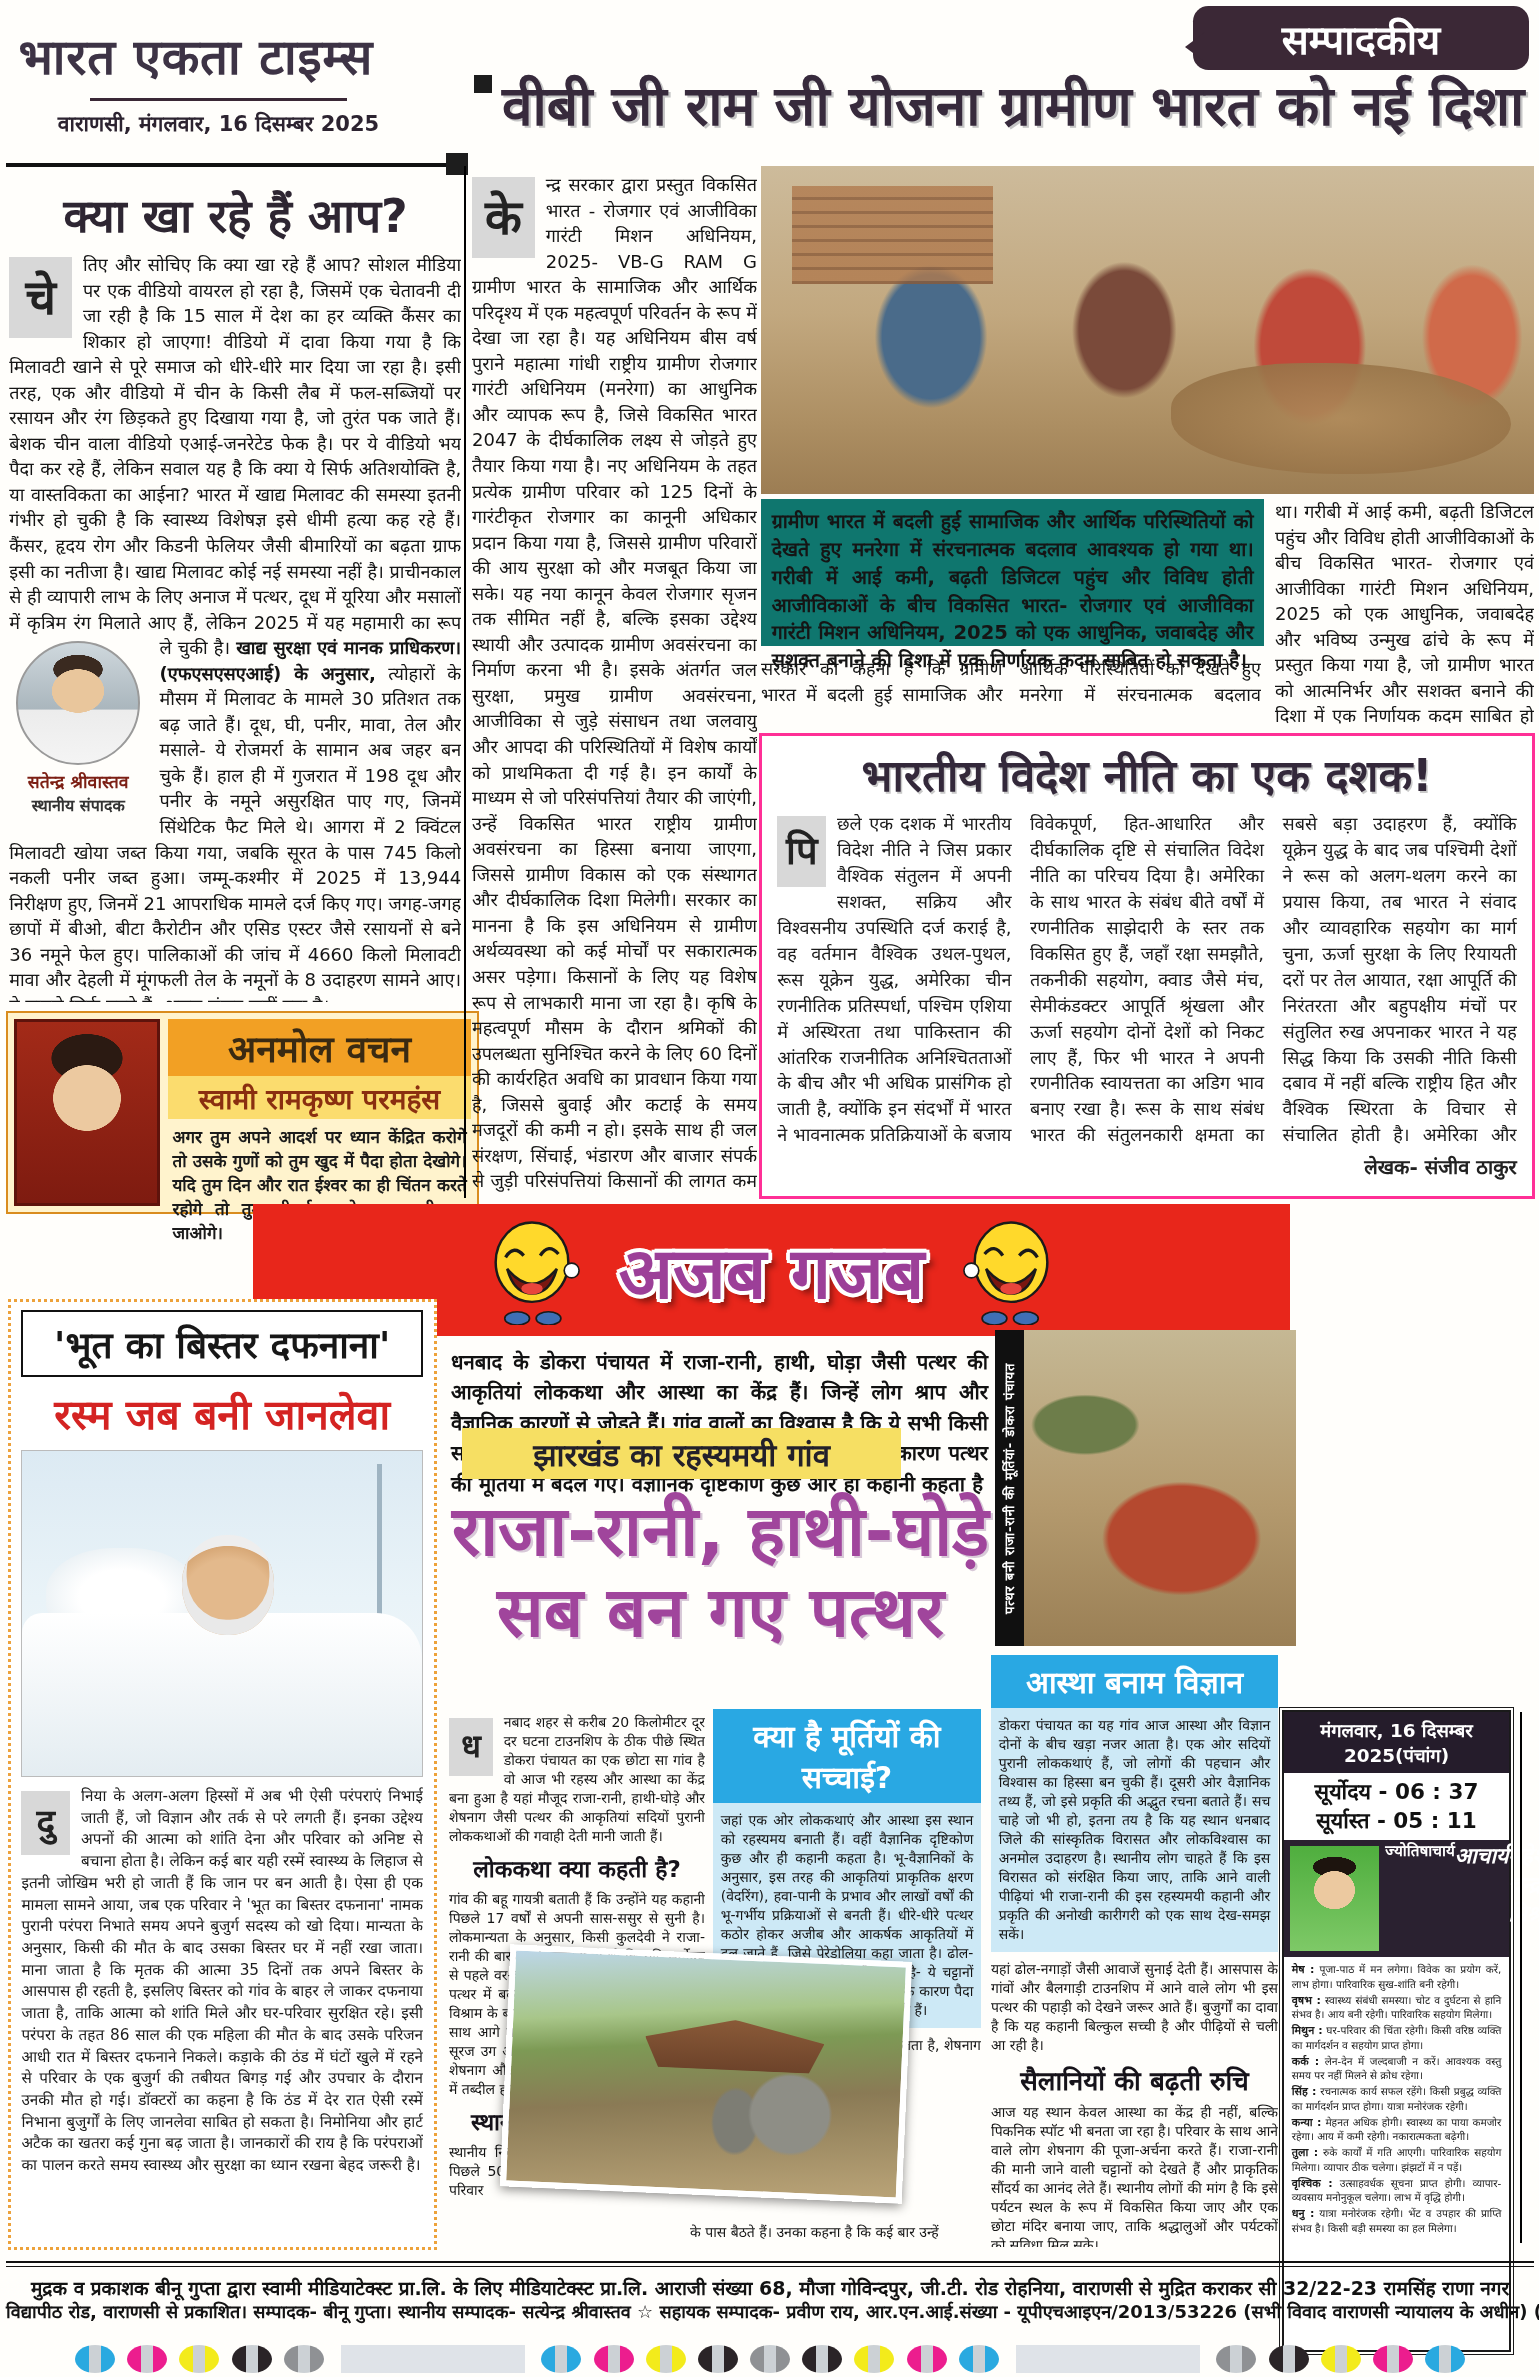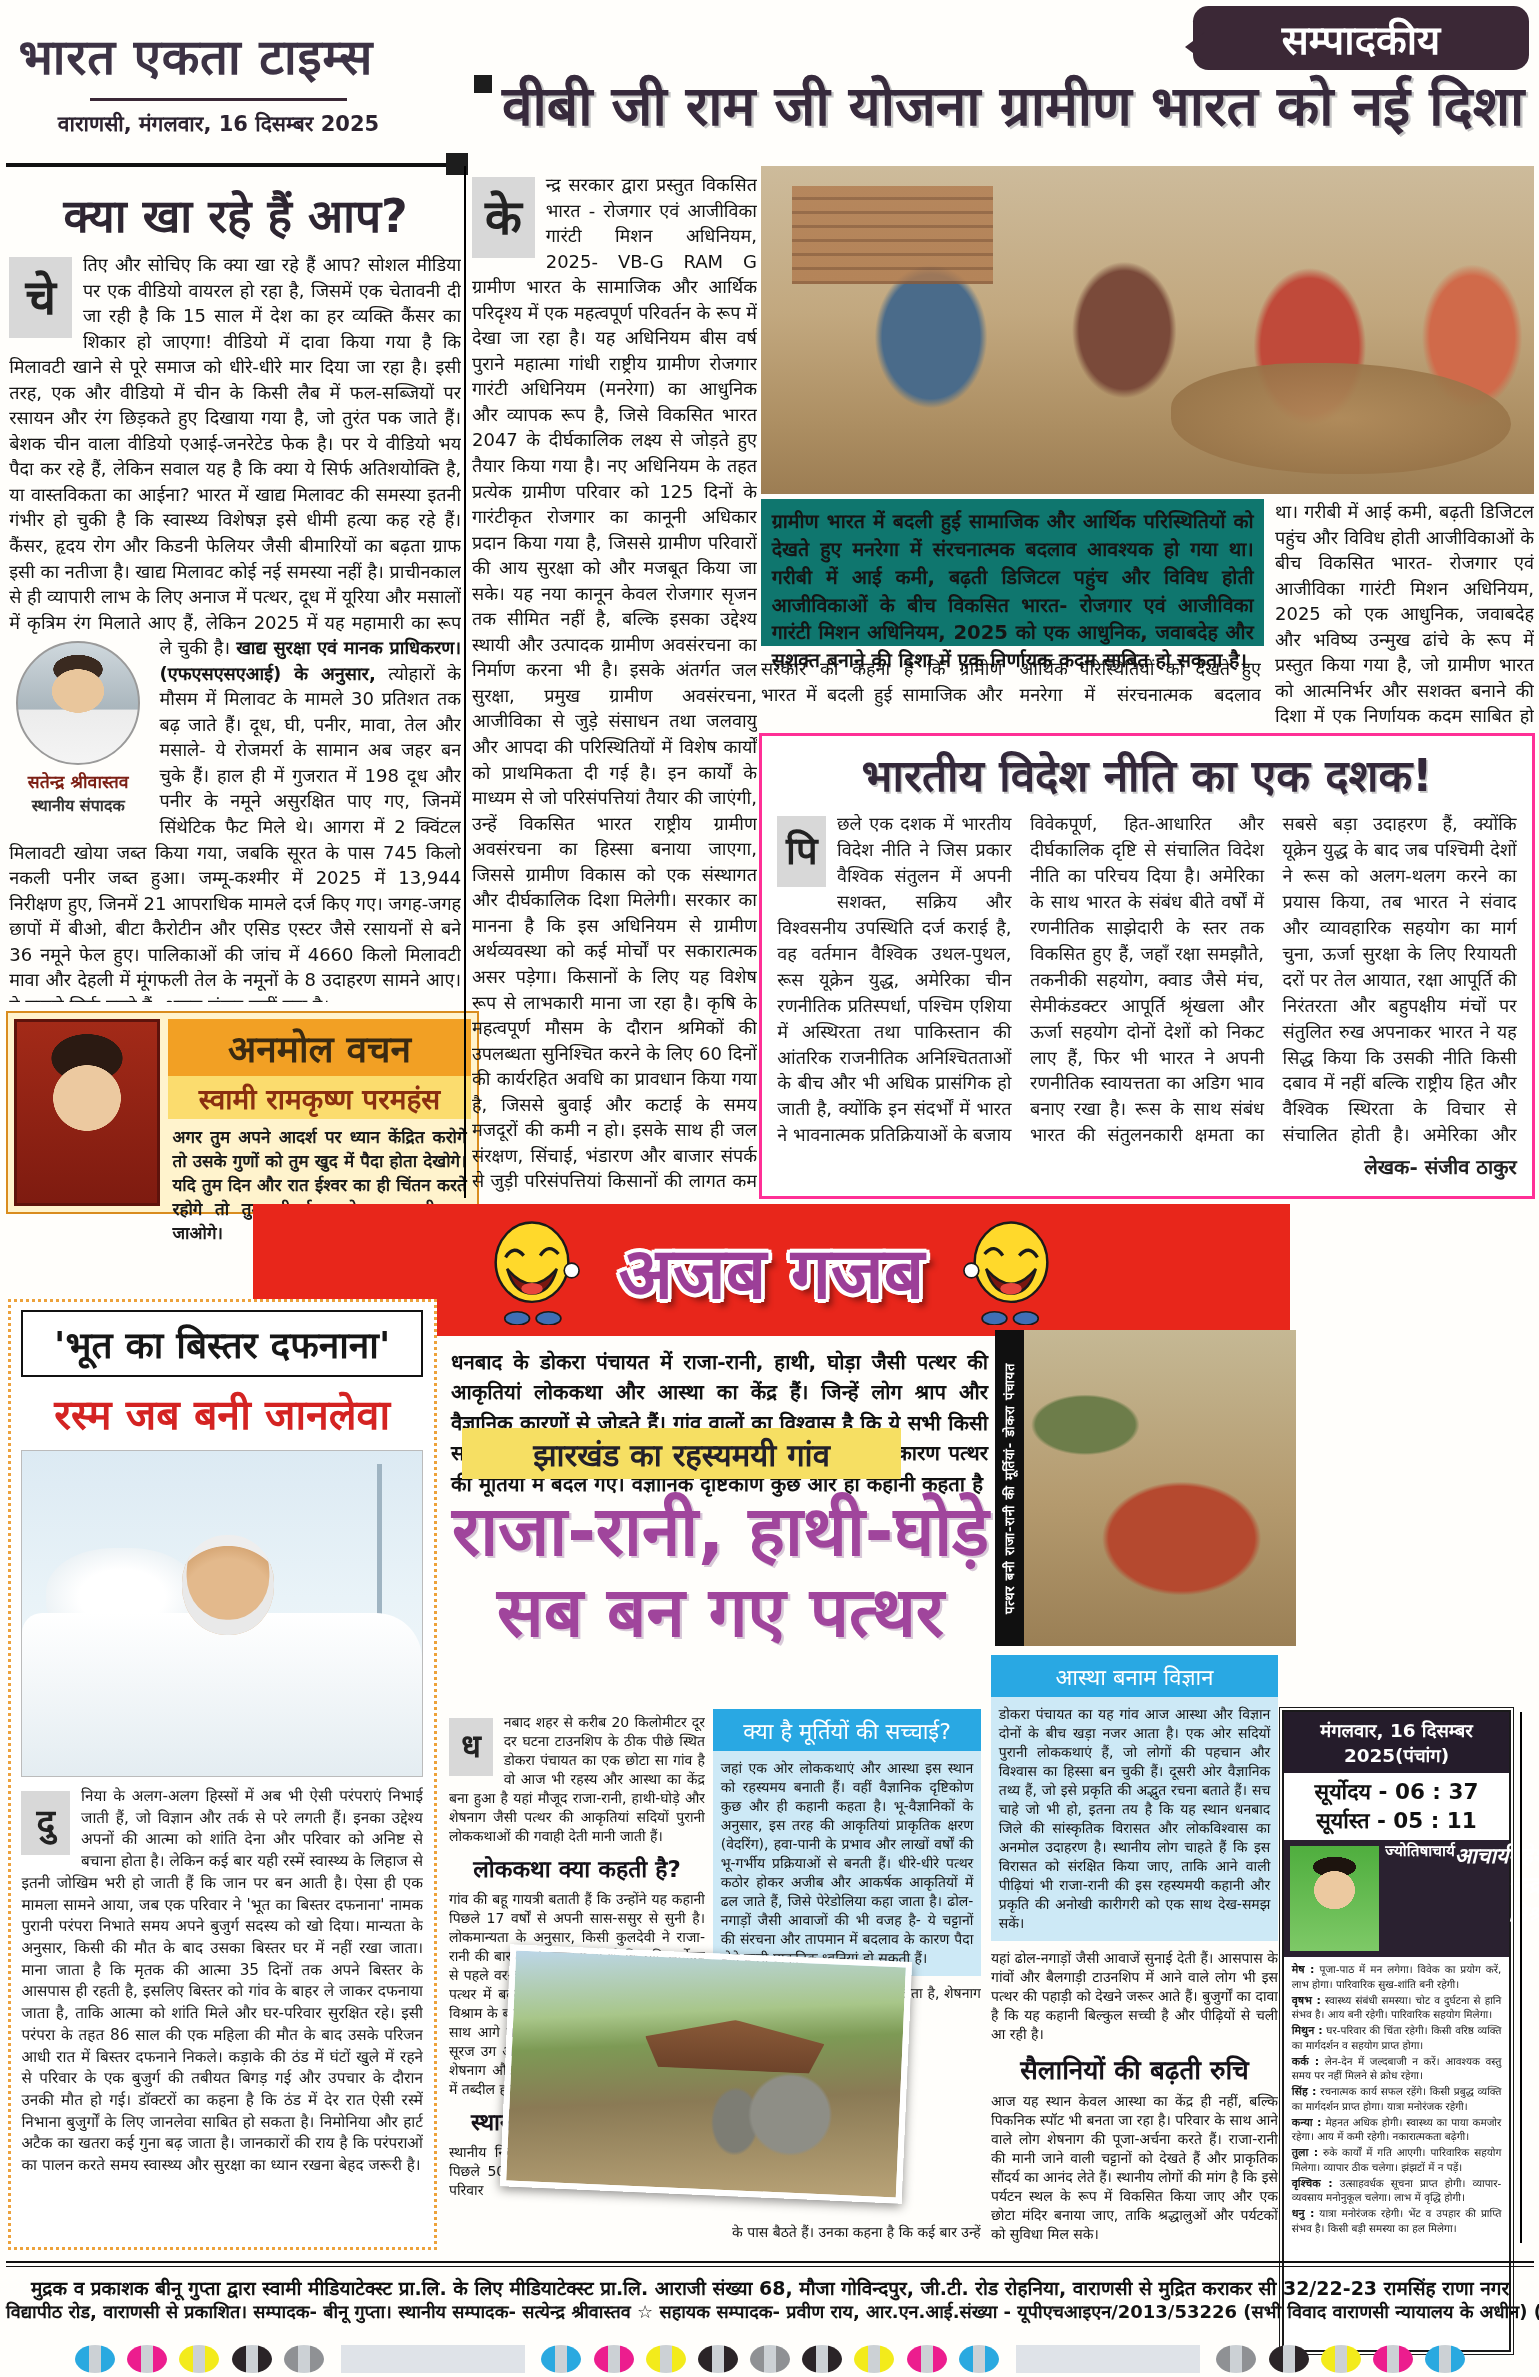--- a/index.html
+++ b/index.html
@@ -101,21 +101,21 @@
      text-shadow:2.3px 2.3px 0 #d8c9d8}
   .rockphoto{background:
      radial-gradient(ellipse 44% 30% at 62% 66%,#b5492f 0 55%,transparent 60%),
      radial-gradient(ellipse 30% 16% at 30% 30%,#6d7d4a 0 55%,transparent 60%),
      linear-gradient(180deg,#c5b894 0%,#b49a6e 55%,#9a7f55 100%)}
   .rockstrip{position:absolute;left:0;top:0;width:29px;height:100%;background:#101010;color:#fff;
      writing-mode:vertical-rl;transform:rotate(180deg);font-size:13px;font-weight:700;
      display:flex;align-items:center;justify-content:center;letter-spacing:0.8px}
   .smalltxt{font-size:14px;line-height:1.36;color:#141414}
   .sec-h{font-size:23px;font-weight:900;text-align:center;margin:7.7px 0 4.6px 0;color:#16131a}
-  .h-blue{background:#29a8e3;color:#fff;font-size:22px;font-weight:400;text-align:center;padding:6.1px 3.1px}
+  .h-blue{background:#29a8e3;color:#fff;font-size:30px;font-weight:700;text-align:center;padding:6.1px 3.1px}
   .lightblue{background:#cde9f6;padding:7.7px 7.7px;text-align:justify}
   .village{border:6.1px solid #fff;box-shadow:0 3.1px 10.7px rgba(0,0,0,.45);
      background:
        radial-gradient(ellipse 18% 30% at 72% 66%,#8e8e86 0 55%,transparent 60%),
        radial-gradient(ellipse 10% 24% at 58% 70%,#7d7d74 0 55%,transparent 62%),
        linear-gradient(175deg,#bcd6e8 0%,#a8c689 26%,#7d9a55 38%,#8a7a55 60%,#b9a377 100%)}
   .roof{position:absolute;left:34%;top:26%;width:46%;height:22%;background:linear-gradient(180deg,#8a5a38,#6d432a);
      clip-path:polygon(8% 100%,0 40%,50% 0,100% 40%,92% 100%)}
 
   
@@ -283,21 +283,21 @@
     <div class="h-blue">आस्था बनाम विज्ञान</div>
     <div class="lightblue smalltxt" style="max-height:253px;overflow:hidden">डोकरा पंचायत का यह गांव आज आस्था और विज्ञान दोनों के बीच खड़ा नजर आता है। एक ओर सदियों पुरानी लोककथाएं हैं, जो लोगों की पहचान और विश्वास का हिस्सा बन चुकी हैं। दूसरी ओर वैज्ञानिक तथ्य हैं, जो इसे प्रकृति की अद्भुत रचना बताते हैं। सच चाहे जो भी हो, इतना तय है कि यह स्थान धनबाद जिले की सांस्कृतिक विरासत और लोकविश्वास का अनमोल उदाहरण है। स्थानीय लोग चाहते हैं कि इस विरासत को संरक्षित किया जाए, ताकि आने वाली पीढ़ियां भी राजा-रानी की इस रहस्यमयी कहानी और प्रकृति की अनोखी कारीगरी को एक साथ देख-समझ सकें।</div>
     <div class="smalltxt just" style="margin-top:7.7px">यहां ढोल-नगाड़ों जैसी आवाजें सुनाई देती हैं। आसपास के गांवों और बैलगाड़ी टाउनशिप में आने वाले लोग भी इस पत्थर की पहाड़ी को देखने जरूर आते हैं। बुजुर्गों का दावा है कि यह कहानी बिल्कुल सच्ची है और पीढ़ियों से चली आ रही है।</div>
     <div class="sec-h" style="font-size:26px">सैलानियों की बढ़ती रुचि</div>
     <div class="smalltxt just">आज यह स्थान केवल आस्था का केंद्र ही नहीं, बल्कि पिकनिक स्पॉट भी बनता जा रहा है। परिवार के साथ आने वाले लोग शेषनाग की पूजा-अर्चना करते हैं। राजा-रानी की मानी जाने वाली चट्टानों को देखते हैं और प्राकृतिक सौंदर्य का आनंद लेते हैं। स्थानीय लोगों की मांग है कि इसे पर्यटन स्थल के रूप में विकसित किया जाए और एक छोटा मंदिर बनाया जाए, ताकि श्रद्धालुओं और पर्यटकों को सुविधा मिल सके।</div>
   </div>
 
   <div class="abs village" style="left:505px;top:1953px;width:390px;height:230px;transform:rotate(2.5deg);z-index:2">
     <div class="roof"></div>
   </div>
-  <div class="abs smalltxt" style="left:732px;top:2223px;width:273px;z-index:3">के पास बैठते हैं। उनका कहना है कि कई बार उन्हें</div>
+  <div class="abs smalltxt" style="left:690px;top:2223px;width:273px;z-index:3">के पास बैठते हैं। उनका कहना है कि कई बार उन्हें</div>
 
   <div class="abs panchang" style="left:1282px;top:1710px;width:229px;height:642px">
     <div class="pan-h">मंगलवार, 16 दिसम्बर 2025(पंचांग)</div>
     <div class="pan-sun">
       <div>सूर्योदय - 06 : 37</div>
       <div>सूर्यास्त - 05 : 11</div>
     </div>
     <div class="pan-astro">
       <div class="pan-photo"></div>
       <div class="pan-astro-txt">

